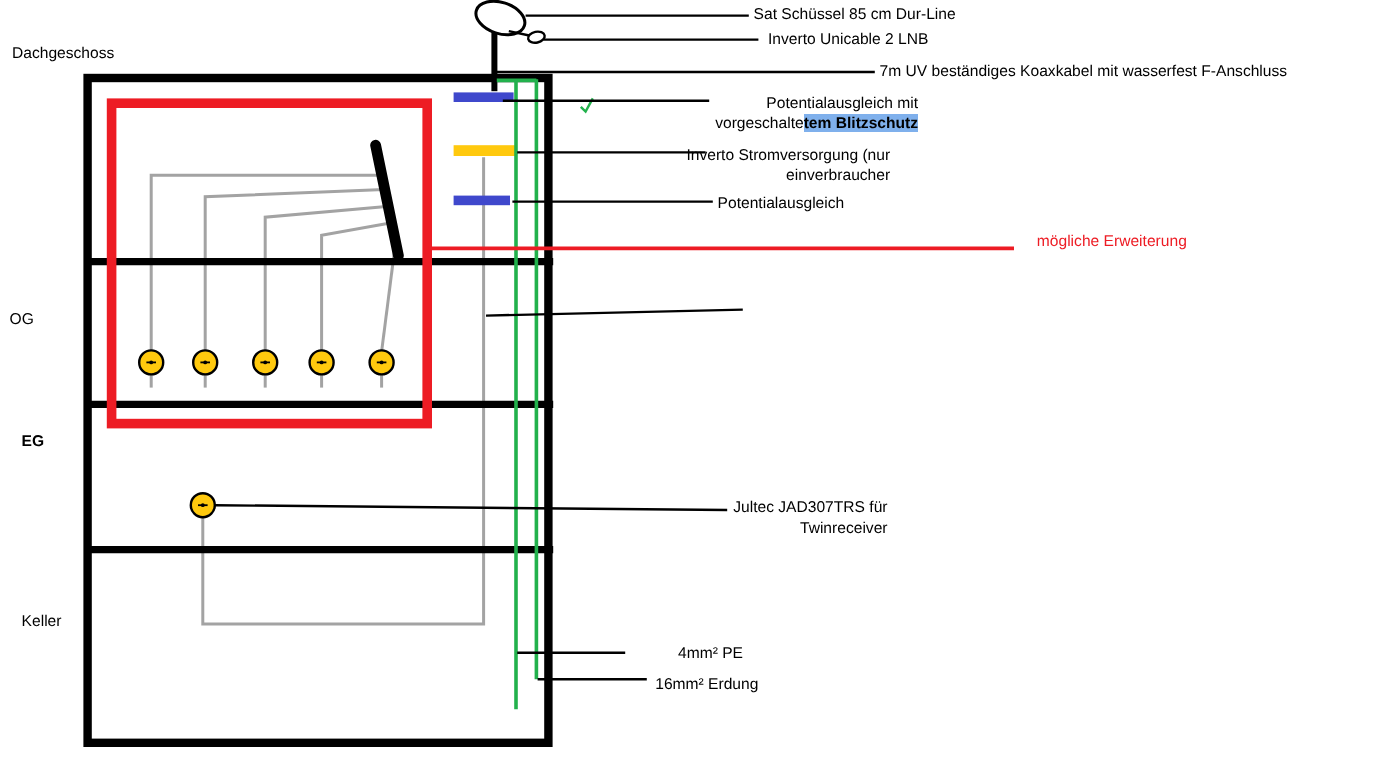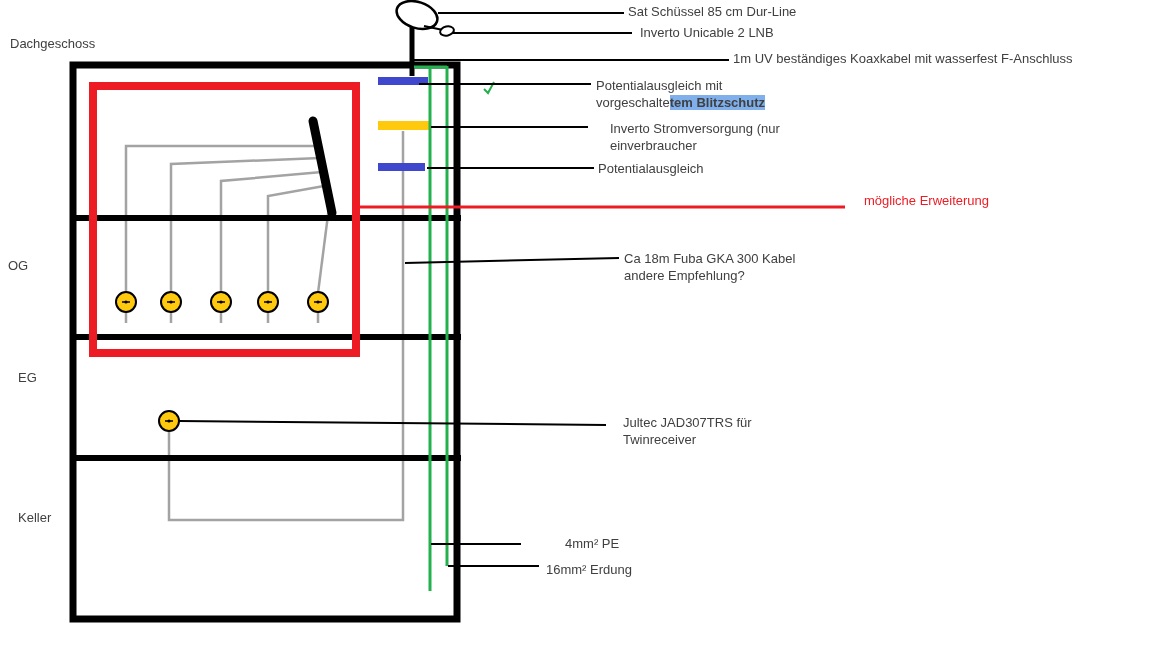--- a/index.html
+++ b/index.html
@@ -14,24 +14,24 @@
   *{box-sizing:border-box;}
   html,body{margin:0;padding:0;}
   body{
     width:1152px;height:648px;position:relative;overflow:hidden;
     background:#ffffff;
     font-family:"Liberation Sans", sans-serif;
   }
   .stage{position:absolute;left:0;top:0;width:1152px;height:648px;}
   svg.draw{position:absolute;left:0;top:0;}
   .label{
-    position:absolute;font-size:13px;line-height:17px;color:#404040;
+    position:absolute;font-size:13px;line-height:17px;color:#000000;
     white-space:nowrap;
   }
-  .label .line{display:block;}
+  .label .line{display:block;text-align:right;}
   .label.red{color:var(--red);}
   .hl{background-color:var(--highlight);font-weight:bold;}
 </style>
 </head>
 <body>
 
 <div class="stage">
 
   <svg class="draw" width="1152" height="648" viewBox="0 0 1152 648">
 
@@ -122,49 +122,45 @@
       <path d="M 179 421 L 606 425"></path>
       <path d="M 431 544 H 521"></path>
       <path d="M 448 566 H 539"></path>
     </g>
 
     <path d="M 357 207 H 845" stroke="var(--red)" stroke-width="3" fill="none"></path>
   </svg>
 
   <div class="label" style="left:10px;top:35px;">Dachgeschoss</div>
   <div class="label" style="left:8px;top:257px;">OG</div>
-  <div class="label" style="left:18px;top:369px;">EG</div>
+  <div class="label" style="left:18px;top:359px;font-weight:bold;">EG</div>
   <div class="label" style="left:18px;top:509px;">Keller</div>
 
   <div class="label" style="left:628px;top:3px;">Sat Schüssel 85 cm Dur-Line</div>
 
   <div class="label" style="left:640px;top:24px;text-align:center;">Inverto Unicable 2 LNB</div>
 
-  <div class="label" style="left:733px;top:50px;">1m UV beständiges Koaxkabel mit wasserfest F-Anschluss</div>
+  <div class="label" style="left:733px;top:50px;">7m UV beständiges Koaxkabel mit wasserfest F-Anschluss</div>
 
   <div class="label" style="left:596px;top:77px;">
     <span class="line">Potentialausgleich mit</span>
     <span class="line"><span>vorgeschalte</span><span class="hl">tem Blitzschutz</span></span>
   </div>
 
-  <div class="label" style="left:610px;top:120px;">
+  <div class="label" style="left:572px;top:120px;">
     <span class="line">Inverto Stromversorgung (nur</span>
     <span class="line">einverbraucher</span>
   </div>
 
   <div class="label" style="left:598px;top:160px;">Potentialausgleich</div>
 
   <div class="label red" style="left:864px;top:192px;">mögliche Erweiterung</div>
 
-  <div class="label" style="left:624px;top:250px;">
-    <span class="line">Ca 18m Fuba GKA 300 Kabel</span>
-    <span class="line">andere Empfehlung?</span>
-  </div>
 
-  <div class="label" style="left:611px;top:414px;margin-left:12px;">
+  <div class="label" style="left:611px;top:414px;">
     <span class="line">Jultec JAD307TRS für</span>
     <span class="line">Twinreceiver</span>
   </div>
 
   <div class="label" style="left:565px;top:535px;text-align:right;">4mm² PE</div>
 
   <div class="label" style="left:546px;top:561px;text-align:right;">16mm² Erdung</div>
 
 </div>
 

